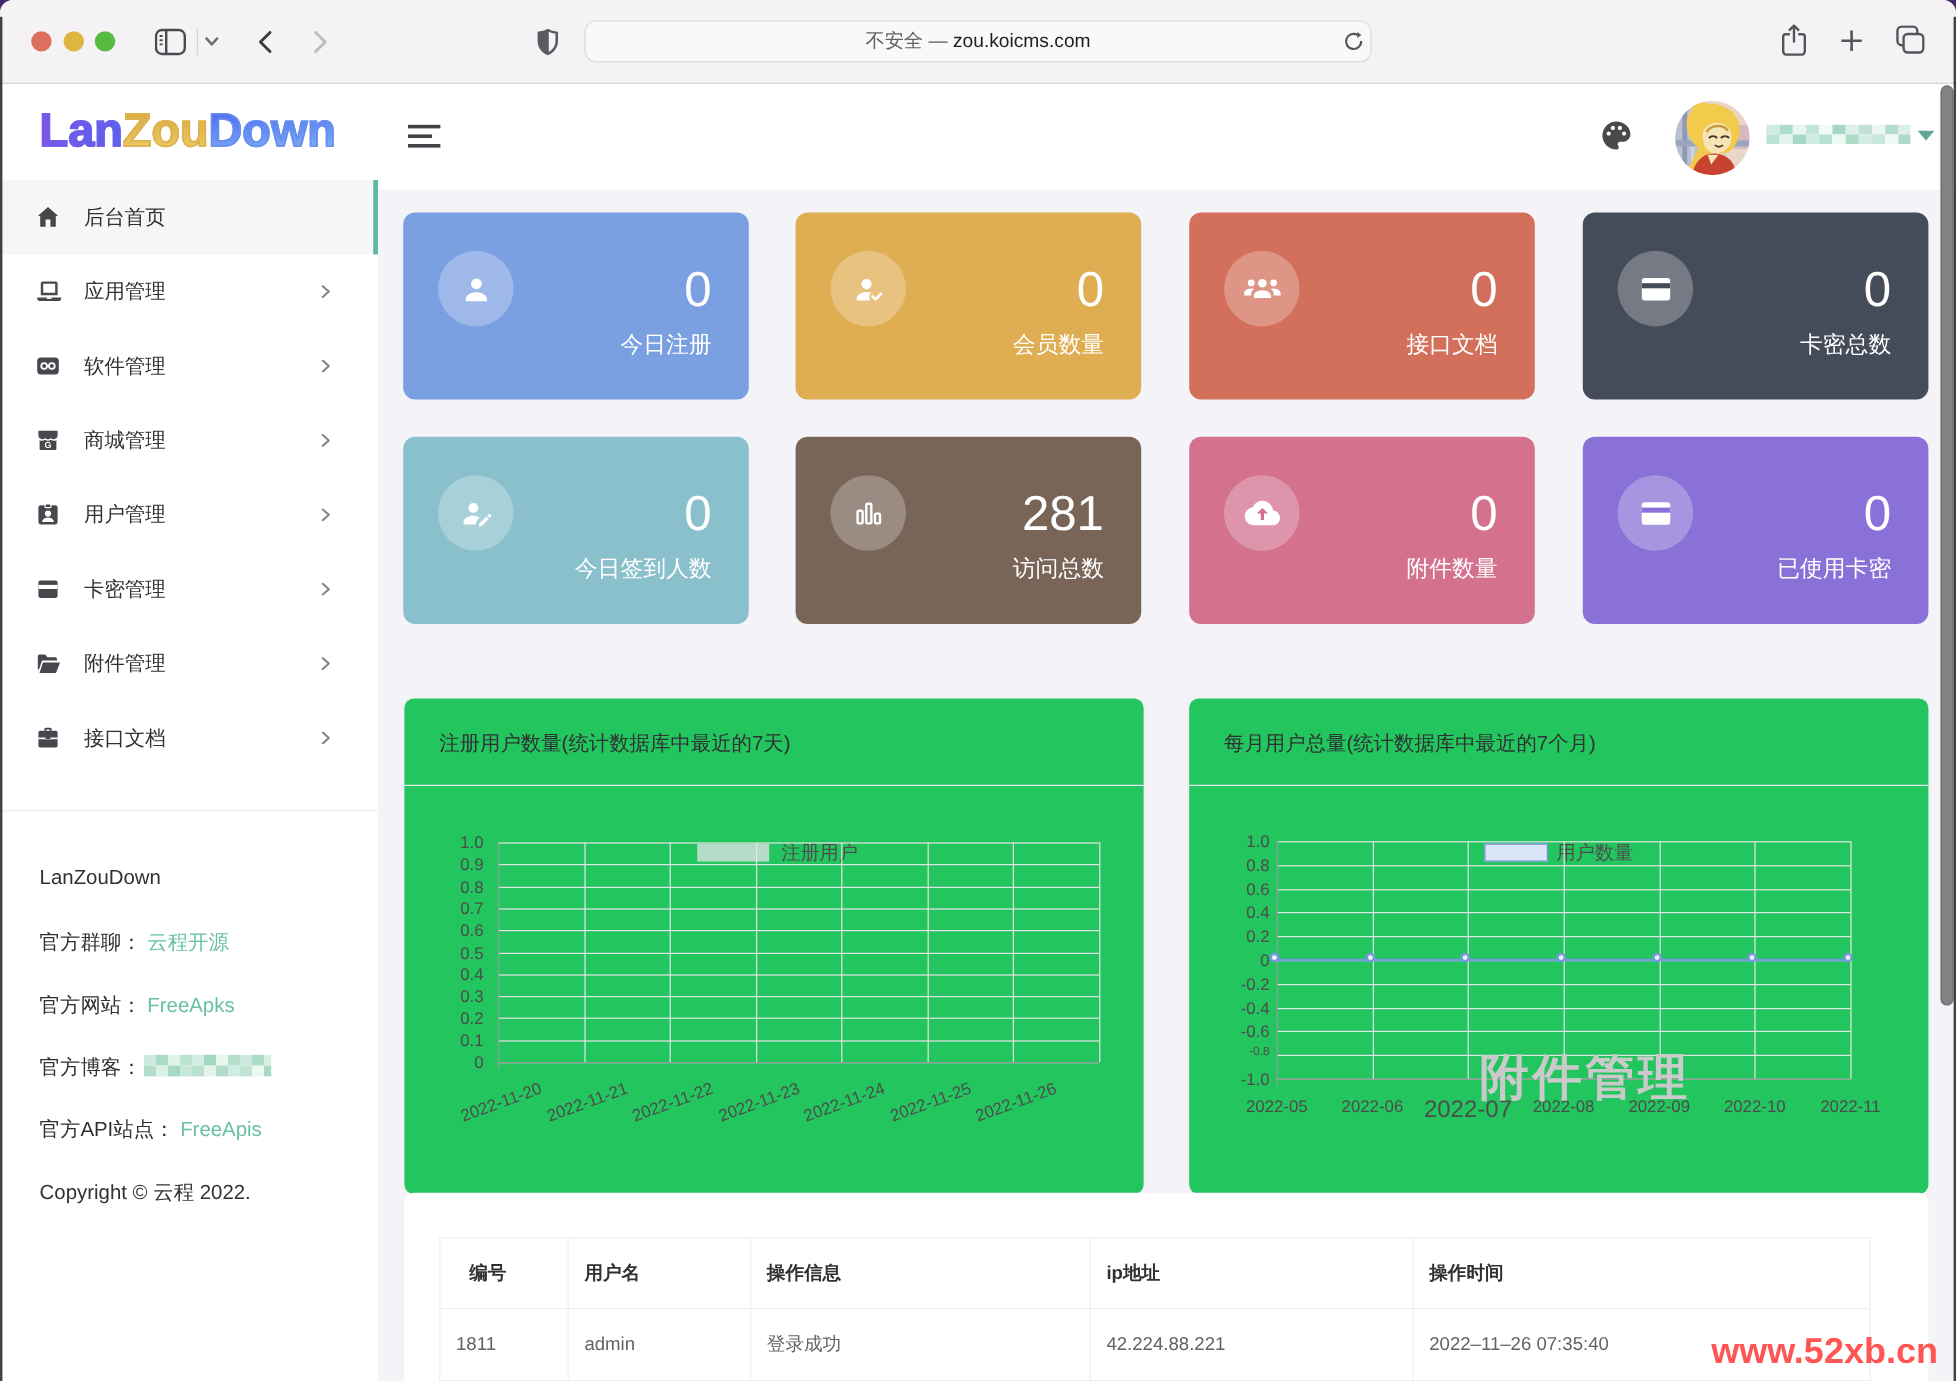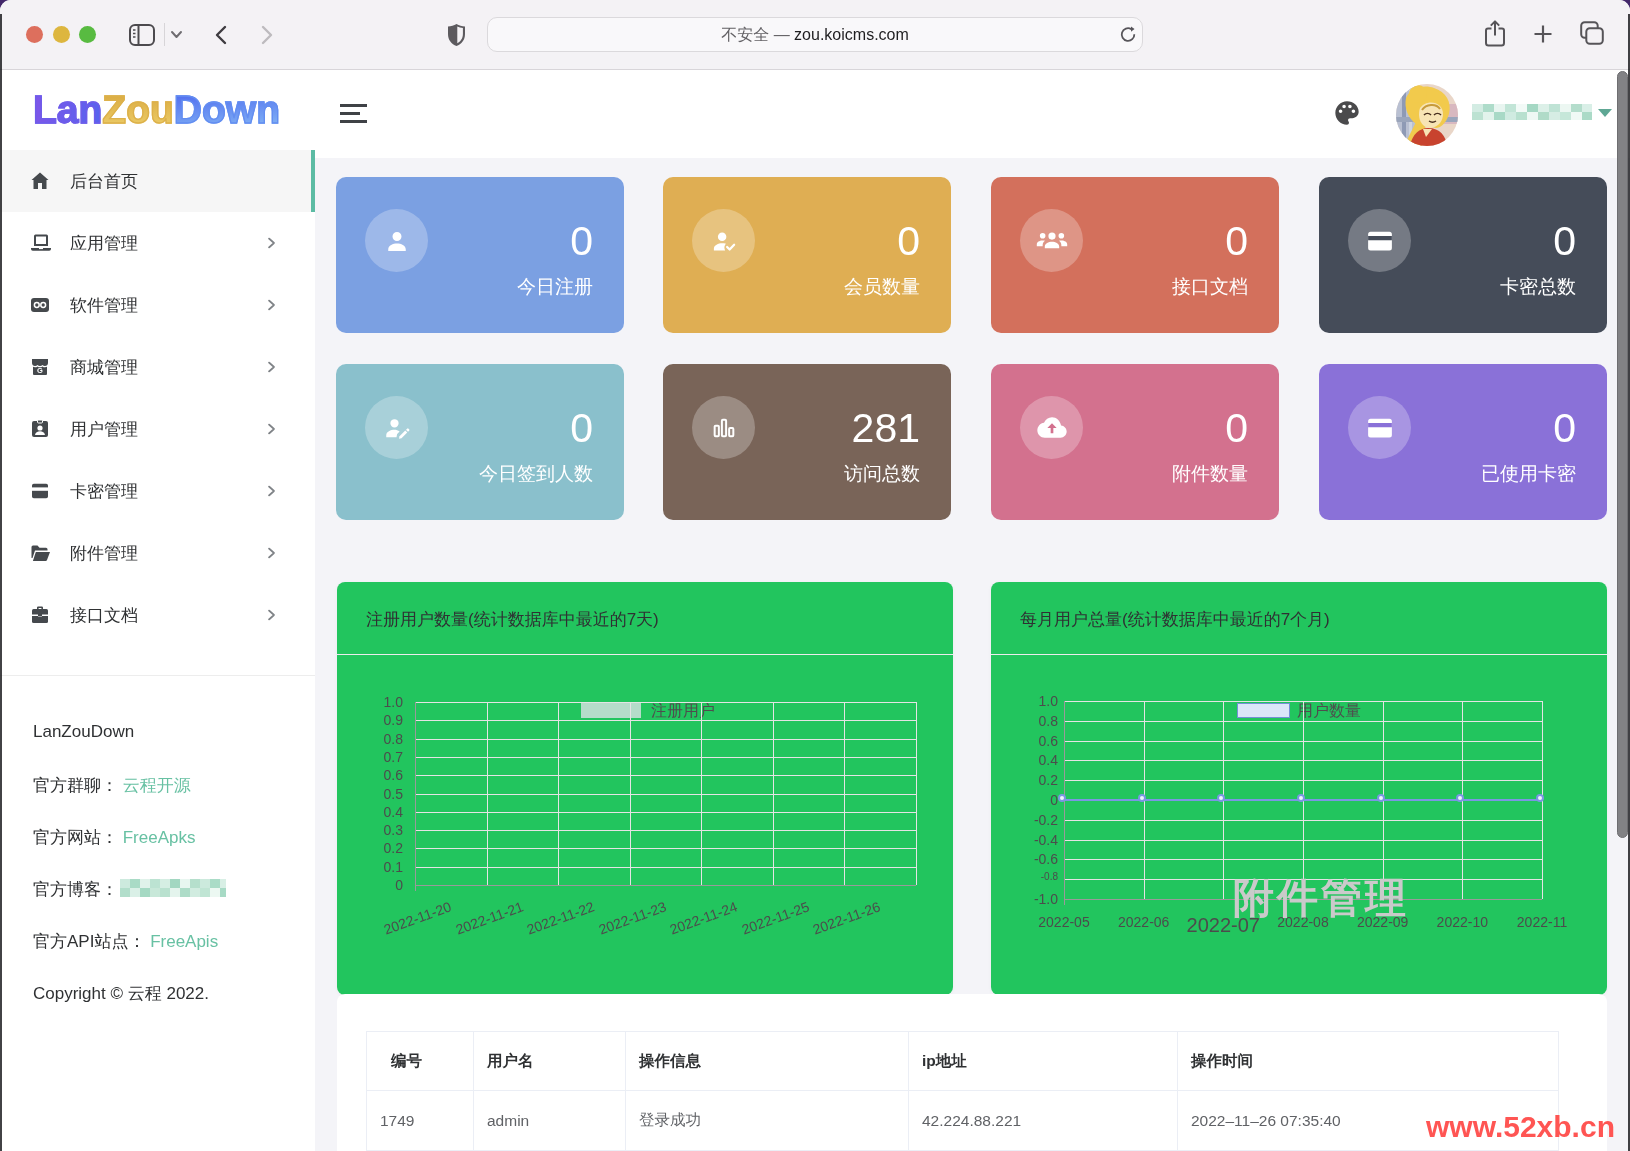--- a/index.html
+++ b/index.html
@@ -445,21 +445,21 @@
     <table>
       <tbody>
           <tr>
         <th style="width:107px;padding-left:24px;">编号</th>
         <th style="width:152px;">用户名</th>
         <th style="width:283px;">操作信息</th>
         <th style="width:269px;">ip地址</th>
         <th style="width:381px;">操作时间</th>
       </tr>
       <tr>
-        <td>1749</td>
+        <td>1811</td>
             <td>admin</td>
             <td>登录成功</td>
             <td>42.224.88.221</td>
             <td>2022–11–26 07:35:40</td>
       </tr>
     </tbody>
       </table>
   </div>
   <div class="abs" style="left:1426px; top:1110px; font-size:30px; font-weight:bold; color:#ff5553; z-index:6;">www.52xb.cn</div>
 

